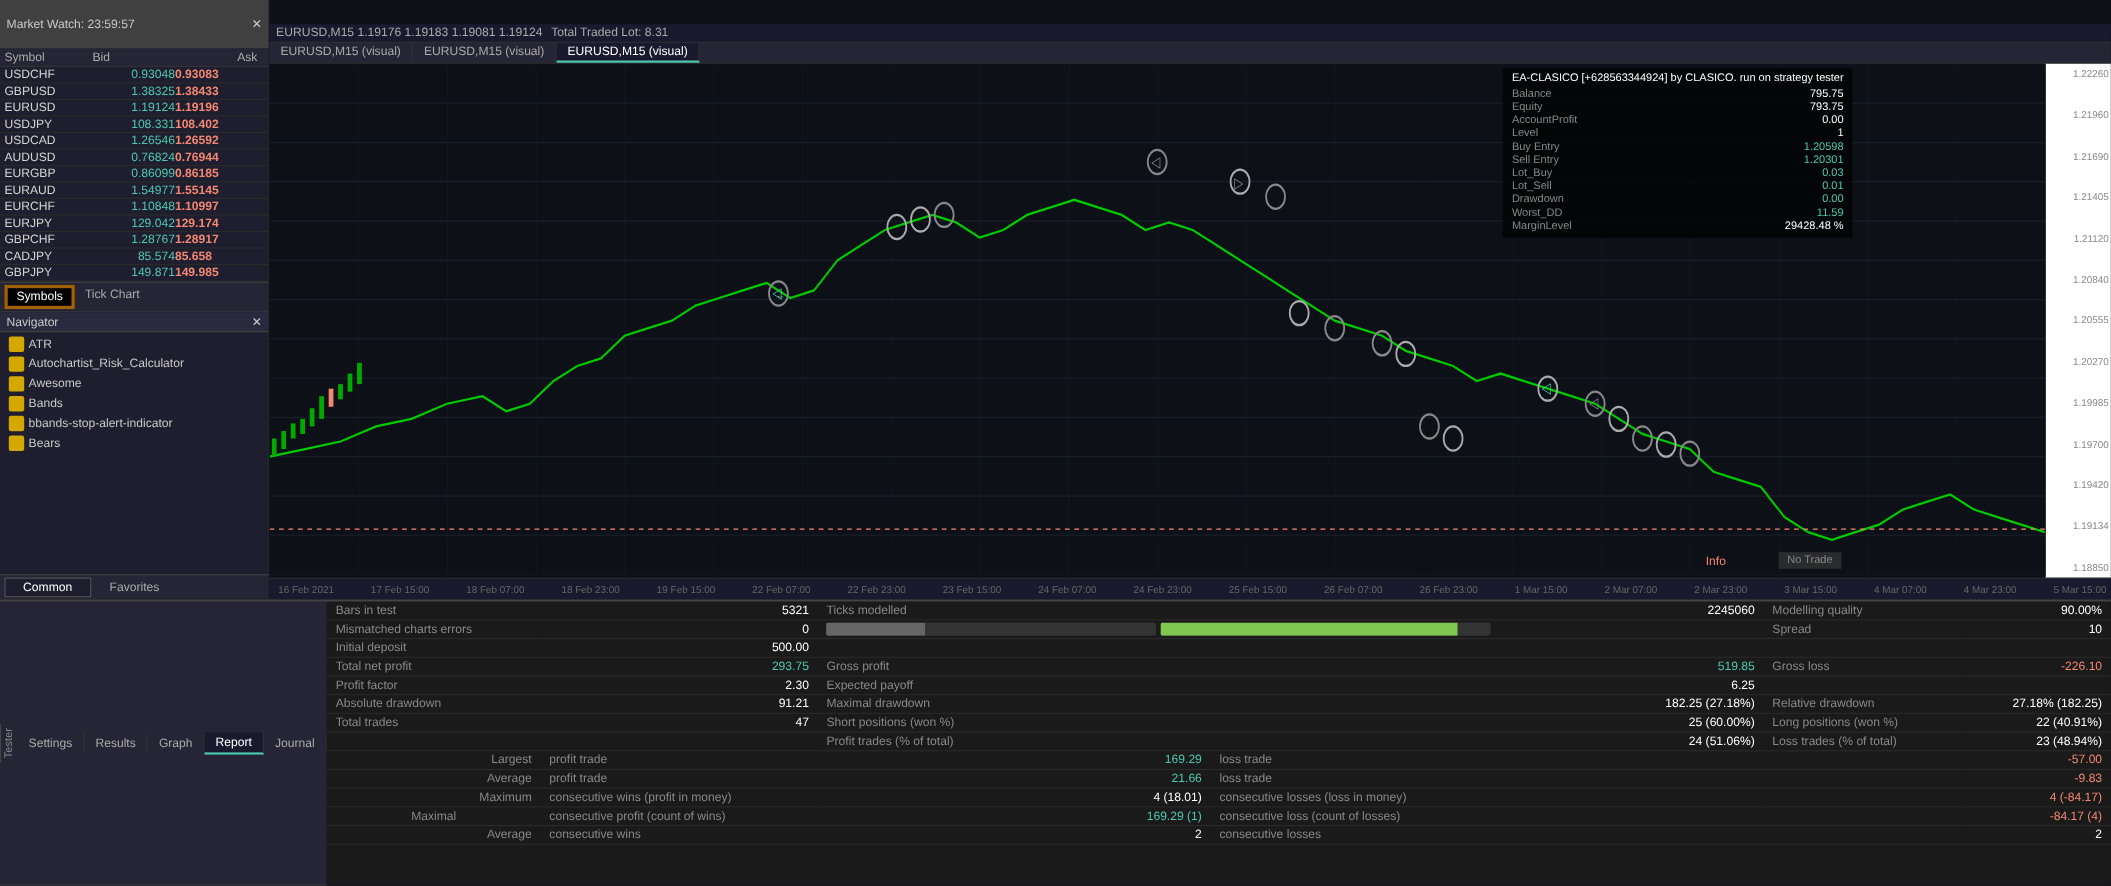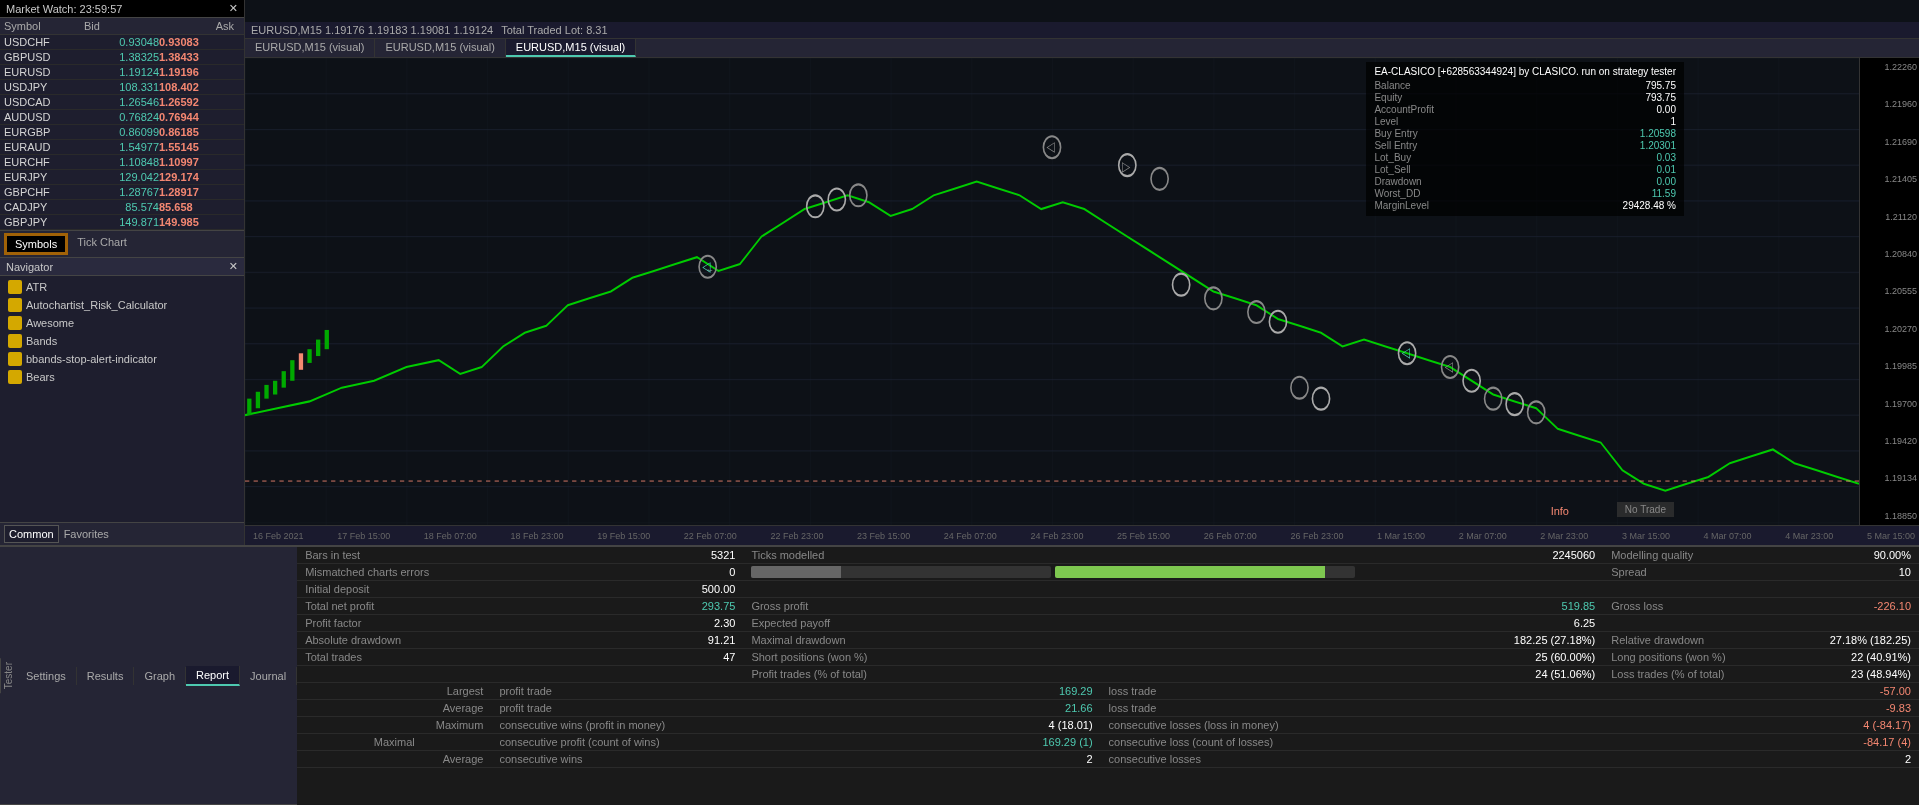--- a/index.html
+++ b/index.html
@@ -31,22 +31,22 @@
       border-right: 1px solid #333;
       flex-shrink: 0;
     }
 
     
     .market-watch {
       background: #1e1e2e;
       border-bottom: 1px solid #444;
     }
     .market-watch-header {
-      background: #000000;
-      padding: 2px 6px;
+      background: #404040;
+      padding: 15px 6px;
       display: flex;
       align-items: center;
       justify-content: space-between;
       border-bottom: 1px solid #444;
     }
     .market-watch-header span {
       color: #c8c8c8;
       font-size: 11px;
     }
     .close-btn {
@@ -131,21 +131,21 @@
       border-radius: 2px;
       flex-shrink: 0;
     }
     .nav-tabs {
       display: flex;
       background: #252535;
       padding: 2px 4px;
       border-top: 1px solid #444;
     }
     .nav-tab {
-      padding: 2px 4px;
+      padding: 2px 16px;
       cursor: pointer;
       color: #aaa;
       border: 1px solid transparent;
       text-align: right;
     }
     .nav-tab.active {
       background: #1e1e2e;
       border: 1px solid #555;
       color: #fff;
     }
@@ -205,21 +205,21 @@
 
     
     .chart-svg {
       width: 100%;
       height: 100%;
     }
 
     
     .price-scale {
       width: 60px;
-      background: #000000;
+      background: #ffffff;
       border-left: 1px solid #333;
       display: flex;
       flex-direction: column;
       justify-content: space-between;
       padding: 4px 2px;
       font-size: 9px;
       color: #888;
     }
     .price-label { text-align: right; }
 

